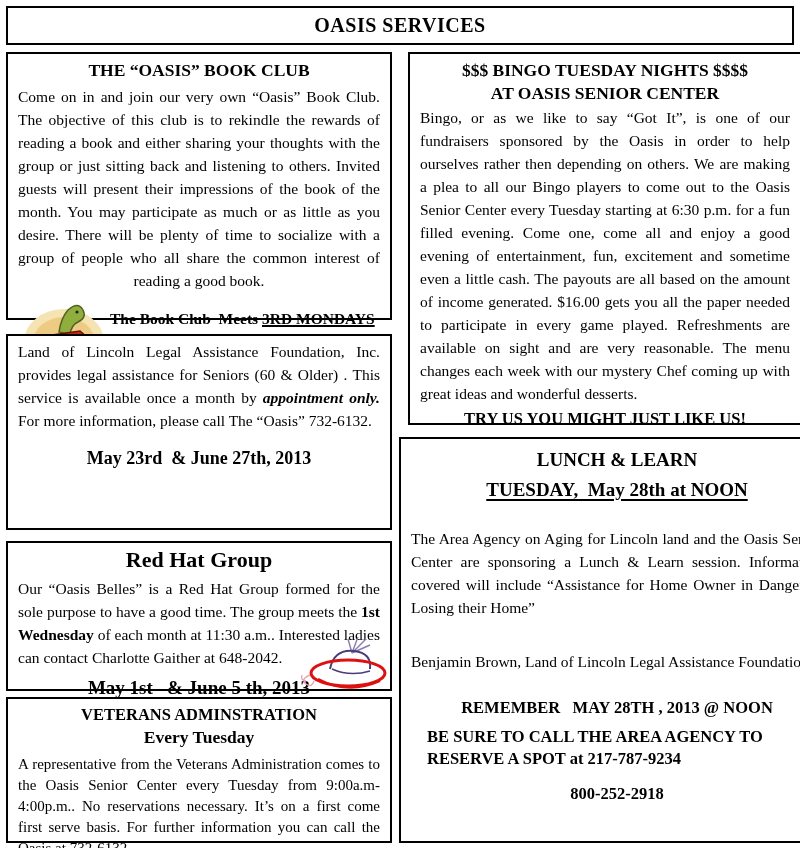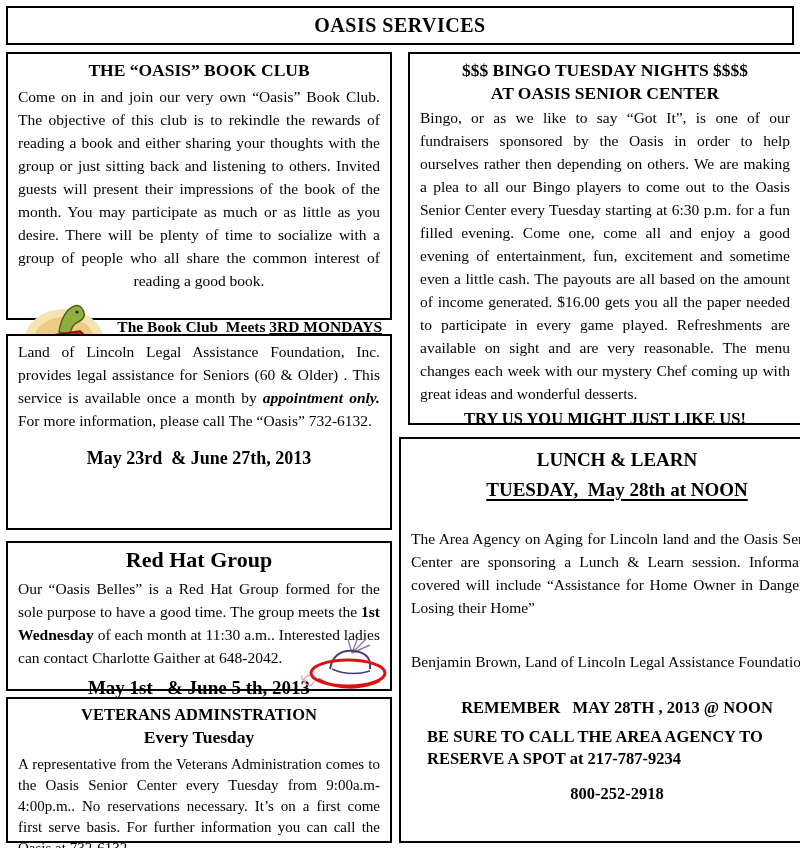--- a/index.html
+++ b/index.html
@@ -38,21 +38,21 @@
   .keep-spaces { white-space:pre-wrap; }
 
   .date-line {
     text-align:center; font-weight:bold; font-size:19px; margin-top:10px;
   }
   .legal-date { font-size:18px; margin-top:16px; }
 
   .meets-row { display:flex; align-items:flex-start; margin:2px 8px 0 14px; }
   .meets-icon { flex:0 0 88px; margin-top:2px; }
   .meets-lines { flex:1; }
-  .meets-line { text-align:right; font-weight:bold; font-size:15.5px; margin-top:24px; }
+  .meets-line { text-align:left; font-weight:bold; font-size:15.5px; margin-top:16px; }
   .meets-line .ul { text-decoration:underline; text-decoration-thickness:2px; }
   .meets-date { text-align:center; font-weight:bold; font-size:19px; margin-top:7px; }
 
   .redhat-date { text-align:center; font-weight:bold; font-size:19px; margin-top:8px; }
   .redhat-icon-wrap { position:absolute; right:-2px; bottom:-8px; width:96px; height:62px; }
 
   .em-bold-italic { font-weight:bold; font-style:italic; }
   .em-bold { font-weight:bold; }
 
   .bingo-body { margin-top:2px; }

